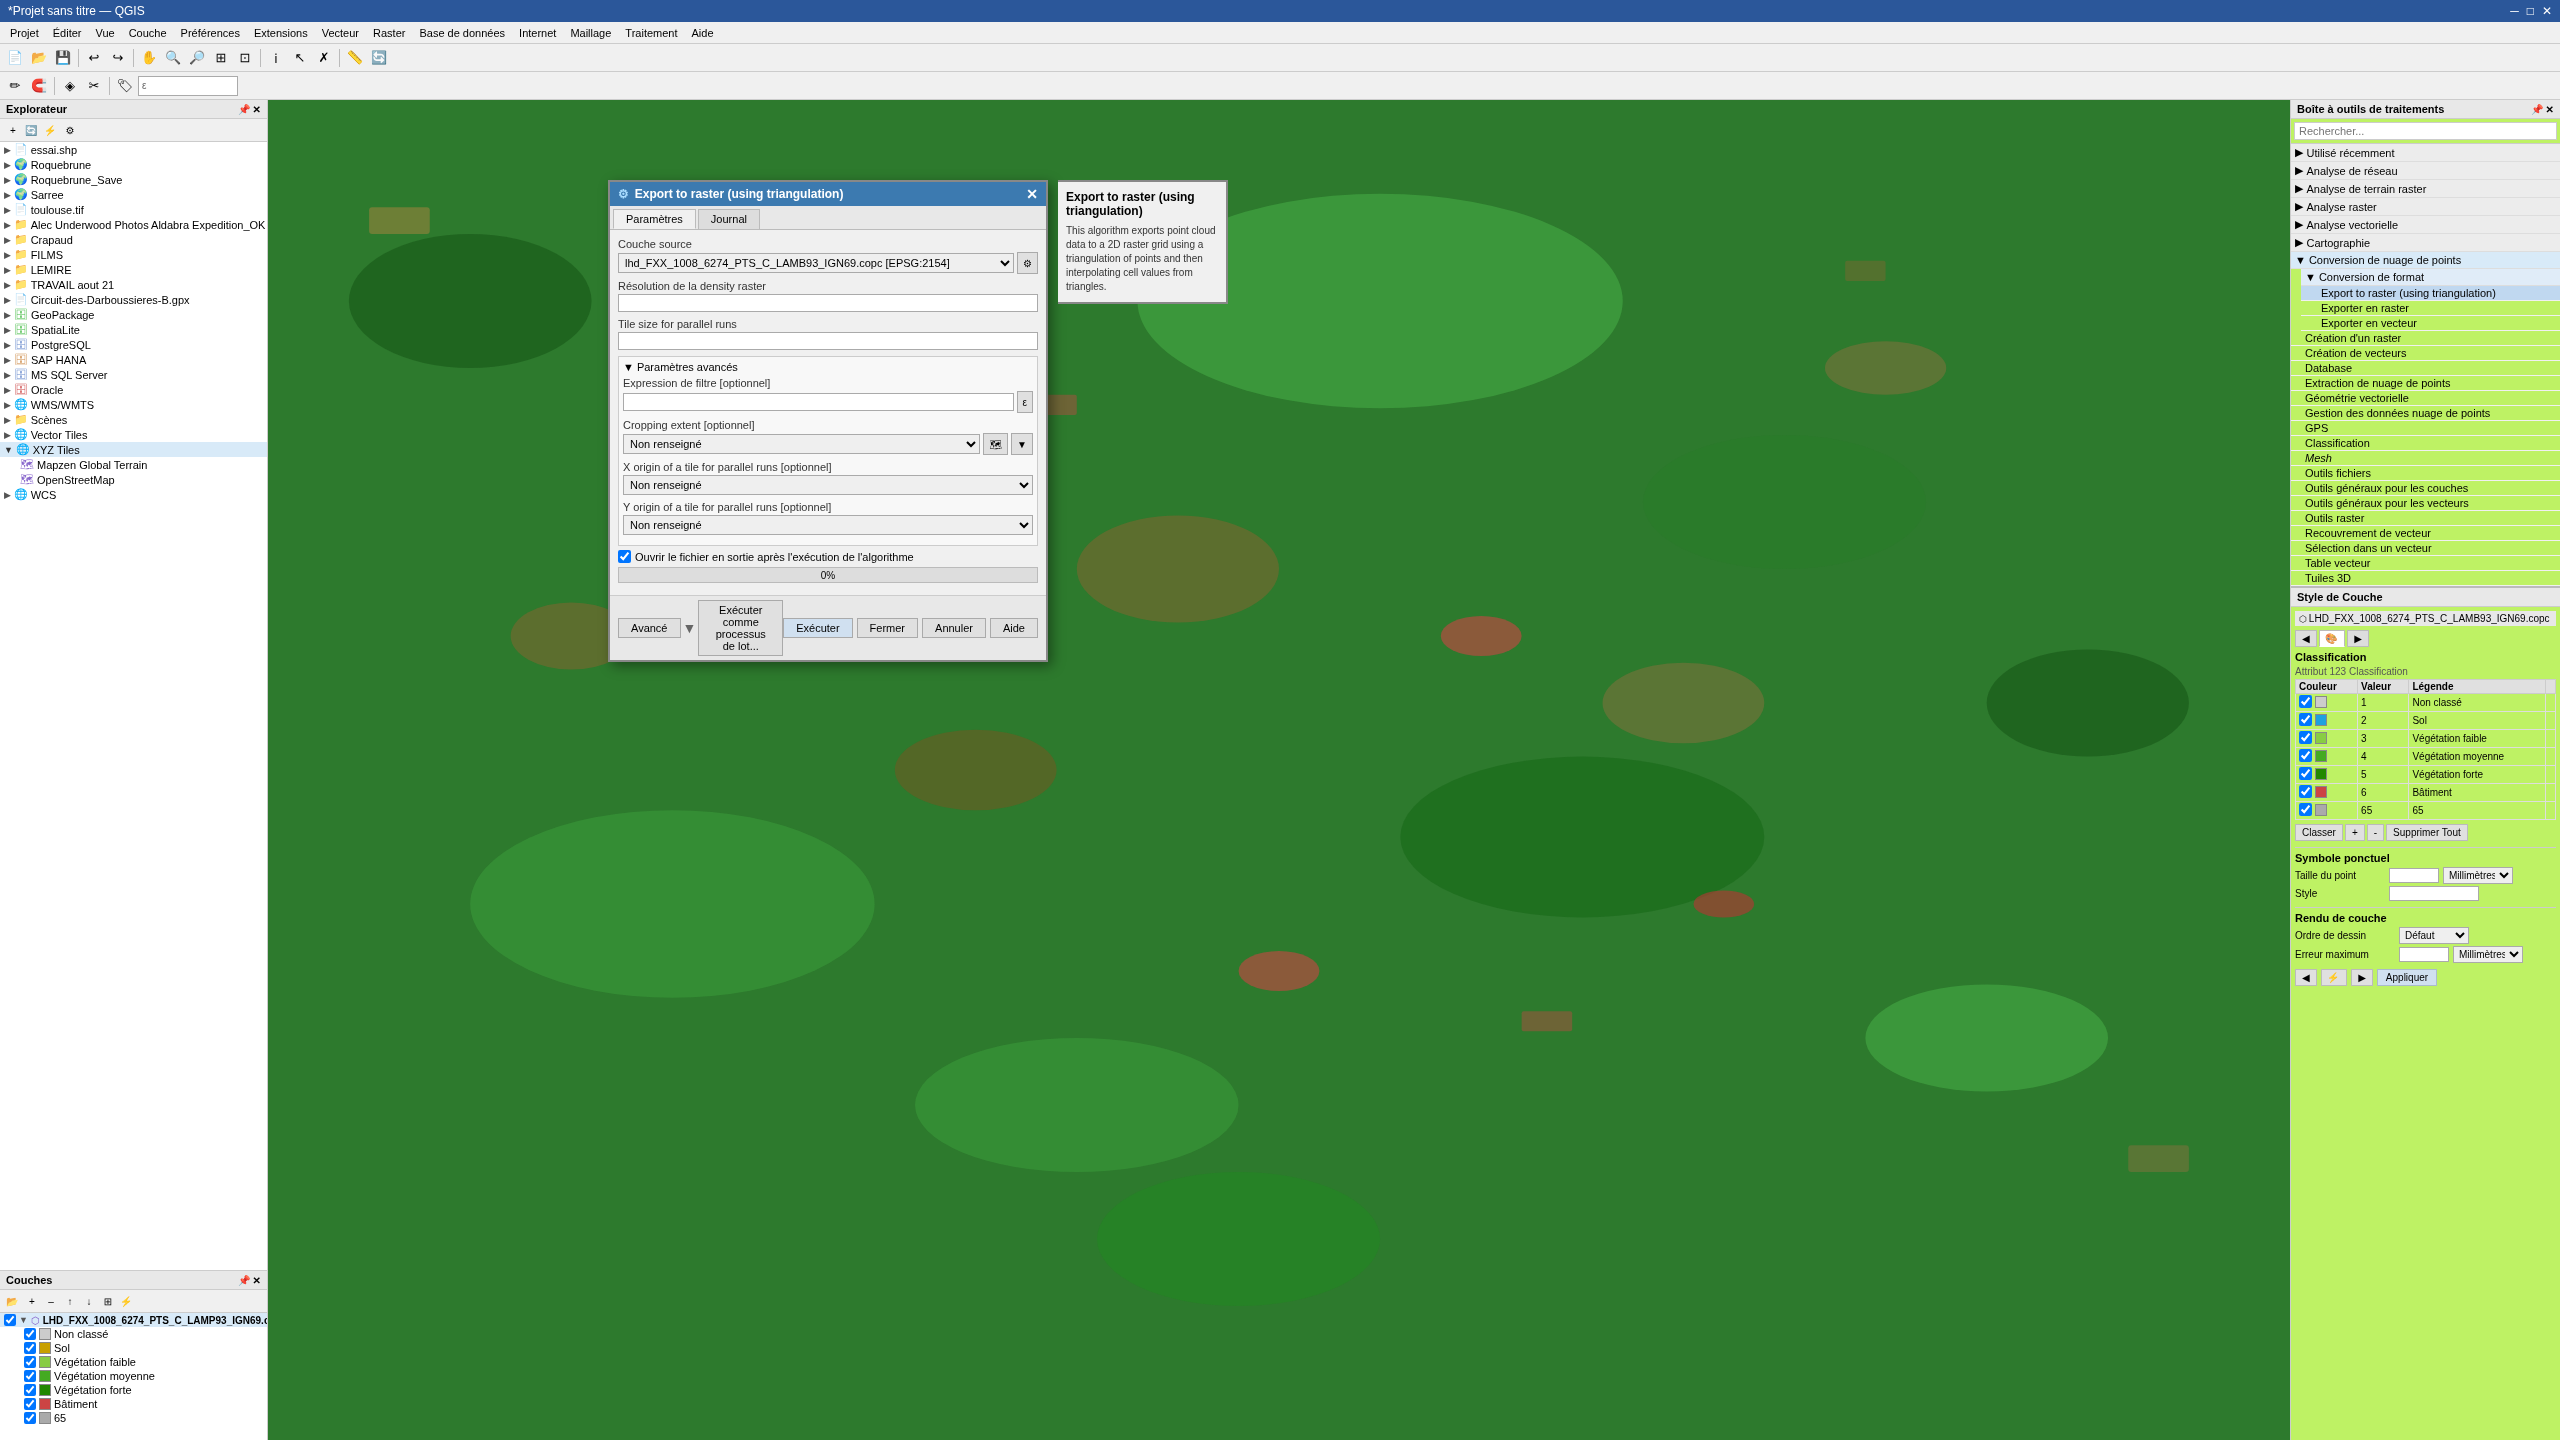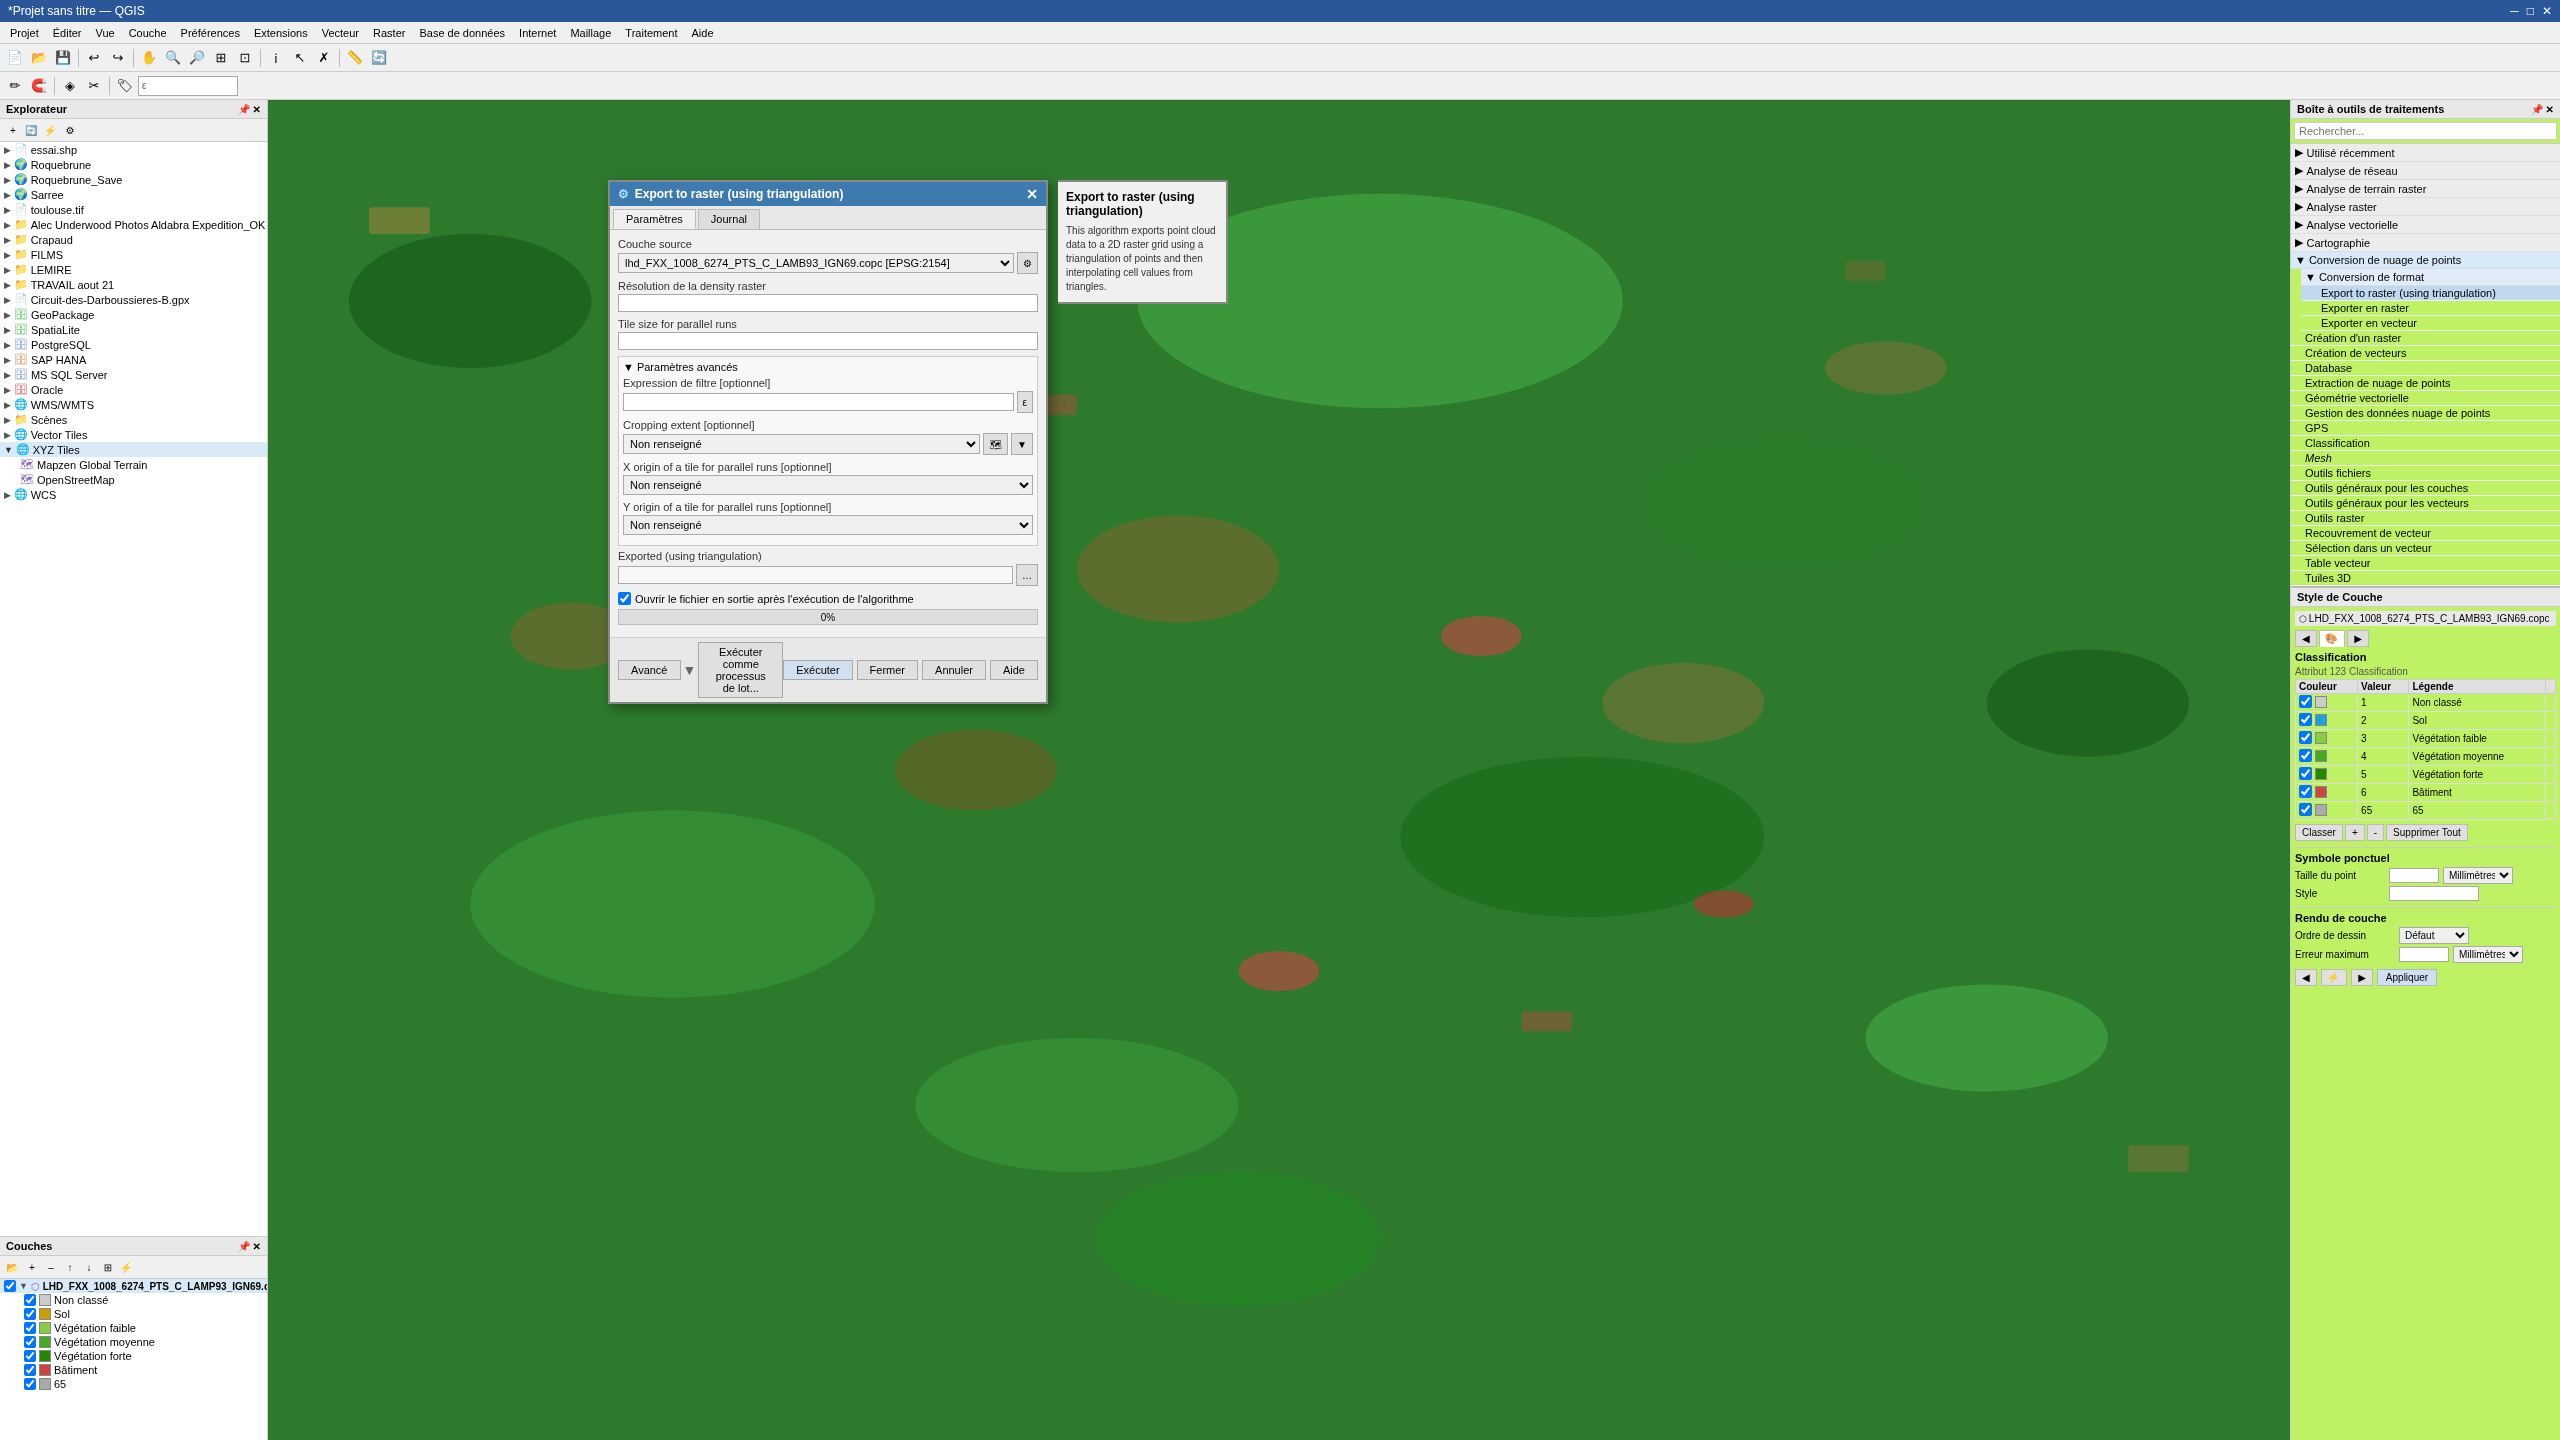--- a/index.html
+++ b/index.html
@@ -19,21 +19,21 @@
 
     
     #left-panel { width: 268px; display: flex; flex-direction: column; background: #f5f5f5; border-right: 1px solid #ccc; }
     #explorer-header { background: #e8e8e8; padding: 3px 6px; font-weight: bold; font-size: 11px; border-bottom: 1px solid #ccc; display: flex; justify-content: space-between; align-items: center; }
     #explorer-toolbar { display: flex; align-items: center; padding: 2px 4px; gap: 1px; background: #f0f0f0; border-bottom: 1px solid #ccc; }
     #explorer-tree { flex: 1; overflow-y: auto; background: white; font-size: 11px; }
     .tree-item { padding: 1px 4px; cursor: pointer; white-space: nowrap; display: flex; align-items: center; gap: 3px; }
     .tree-arrow { color: #555; font-size: 9px; }
 
     
-    #layers-panel { height: 204px; background: #f5f5f5; border-top: 1px solid #ccc; display: flex; flex-direction: column; }
+    #layers-panel { height: 170px; background: #f5f5f5; border-top: 1px solid #ccc; display: flex; flex-direction: column; }
     #layers-header { background: #e8e8e8; padding: 3px 6px; font-weight: bold; font-size: 11px; border-bottom: 1px solid #ccc; display: flex; justify-content: space-between; align-items: center; }
     #layers-toolbar { display: flex; align-items: center; padding: 2px 4px; gap: 1px; background: #f0f0f0; border-bottom: 1px solid #ccc; }
     #layers-tree { flex: 1; overflow-y: auto; background: white; font-size: 11px; }
     .layer-item { padding: 1px 4px; cursor: pointer; white-space: nowrap; display: flex; align-items: center; gap: 3px; }
     .layer-checkbox { width: 12px; height: 12px; }
     .layer-color { width: 12px; height: 12px; border: 1px solid #888; display: inline-block; flex-shrink: 0; }
 
     
     #map-area { flex: 1; background: #2d7a2d; position: relative; overflow: hidden; }
 
@@ -418,27 +418,20 @@
             <div class="dialog-section">
               <div class="dialog-label">Y origin of a tile for parallel runs [optionnel]</div>
               <div class="dialog-row">
                 <select style="flex:1; padding:2px; border:1px solid #aaa; font-size:11px;">
                   <option>Non renseigné</option>
                 </select>
               </div>
             </div>
           </div>
 
-          <div class="dialog-section">
-            <div class="dialog-label">Exported (using triangulation)</div>
-            <div class="dialog-row">
-              <input type="text" style="flex: 1 1 0%; padding: 2px 4px; border: 1px solid rgb(170, 170, 170); font-size: 11px; background: rgb(248, 248, 248); color: rgb(136, 136, 136);">
-              <button class="dialog-btn-small">…</button>
-            </div>
-          </div>
 
           <div class="dialog-checkbox-row">
             <input type="checkbox" id="open-after-cb" checked="" style="">
             <label for="open-after-cb">Ouvrir le fichier en sortie après l'exécution de l'algorithme</label>
           </div>
 
           <div class="progress-bar-container">
             <div class="progress-bar-fill" style="width:0%;"></div>
             <div class="progress-label">0%</div>
           </div>

